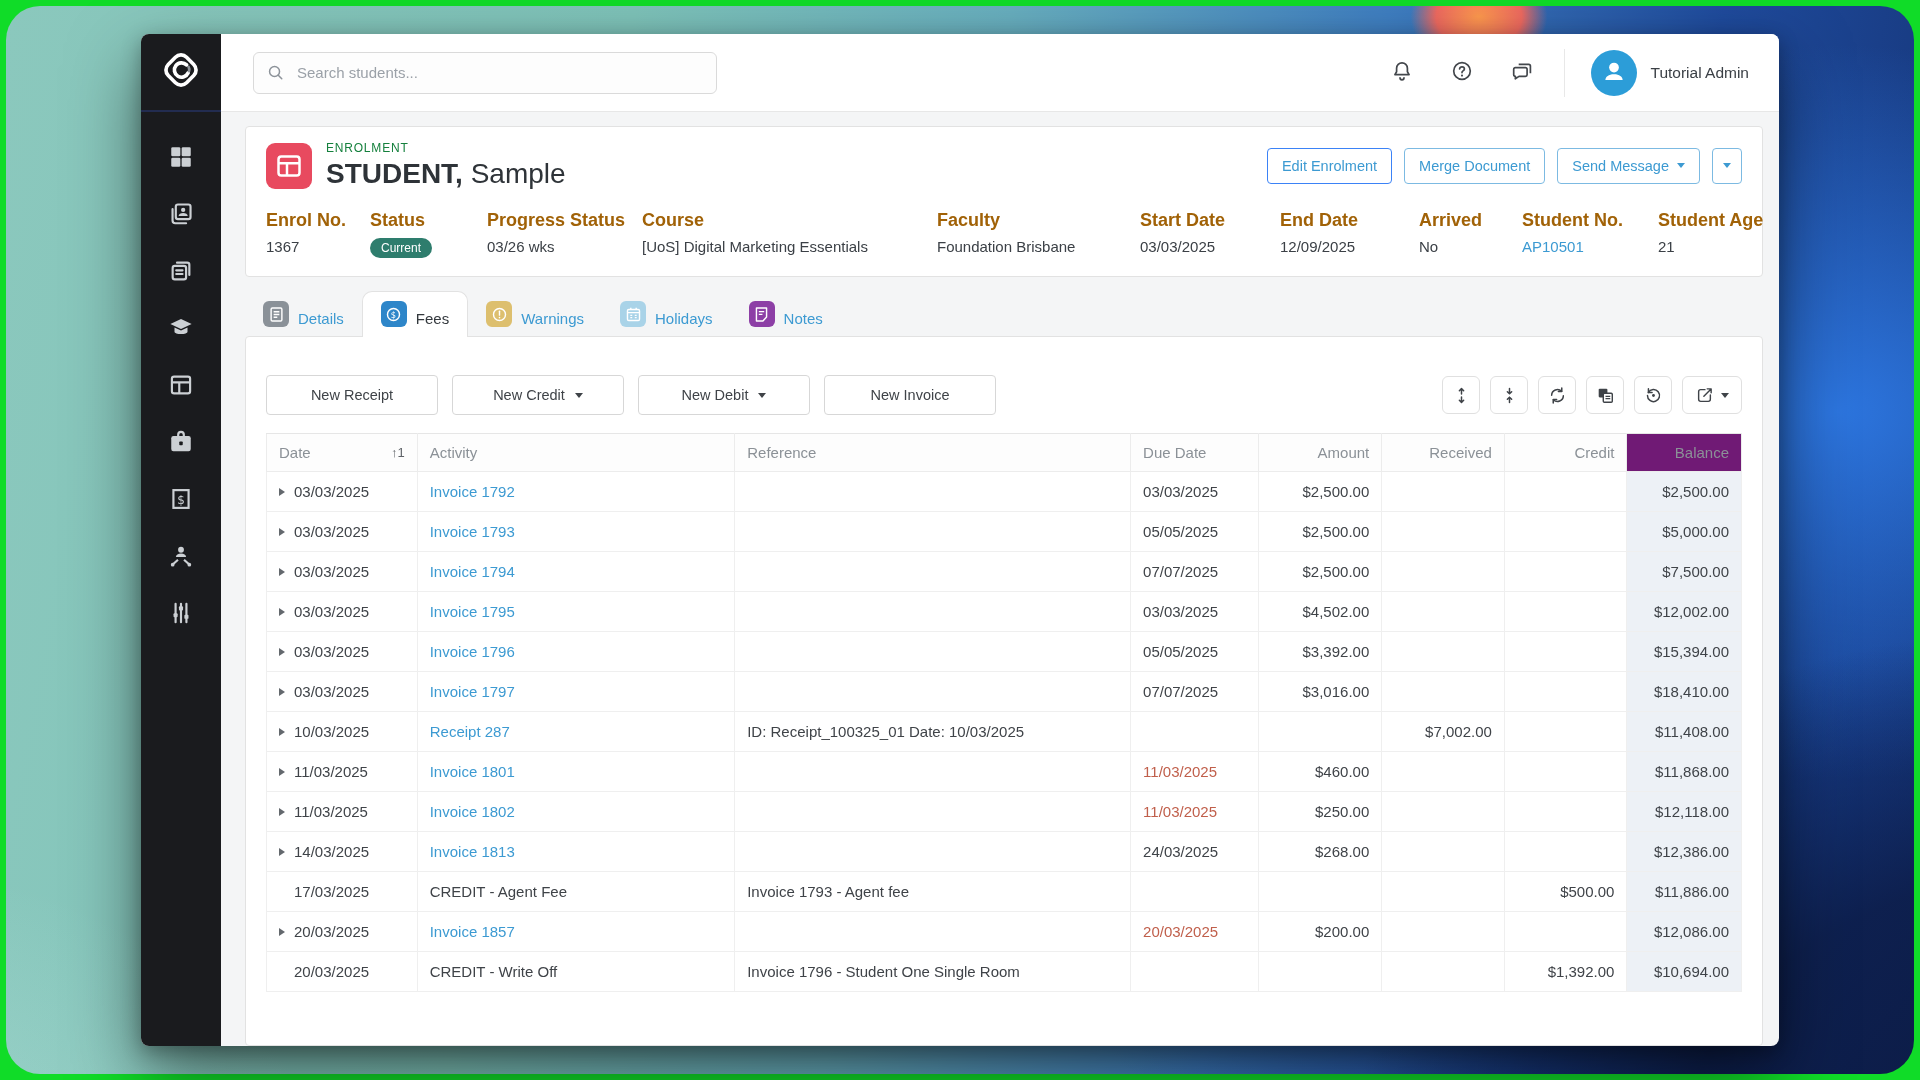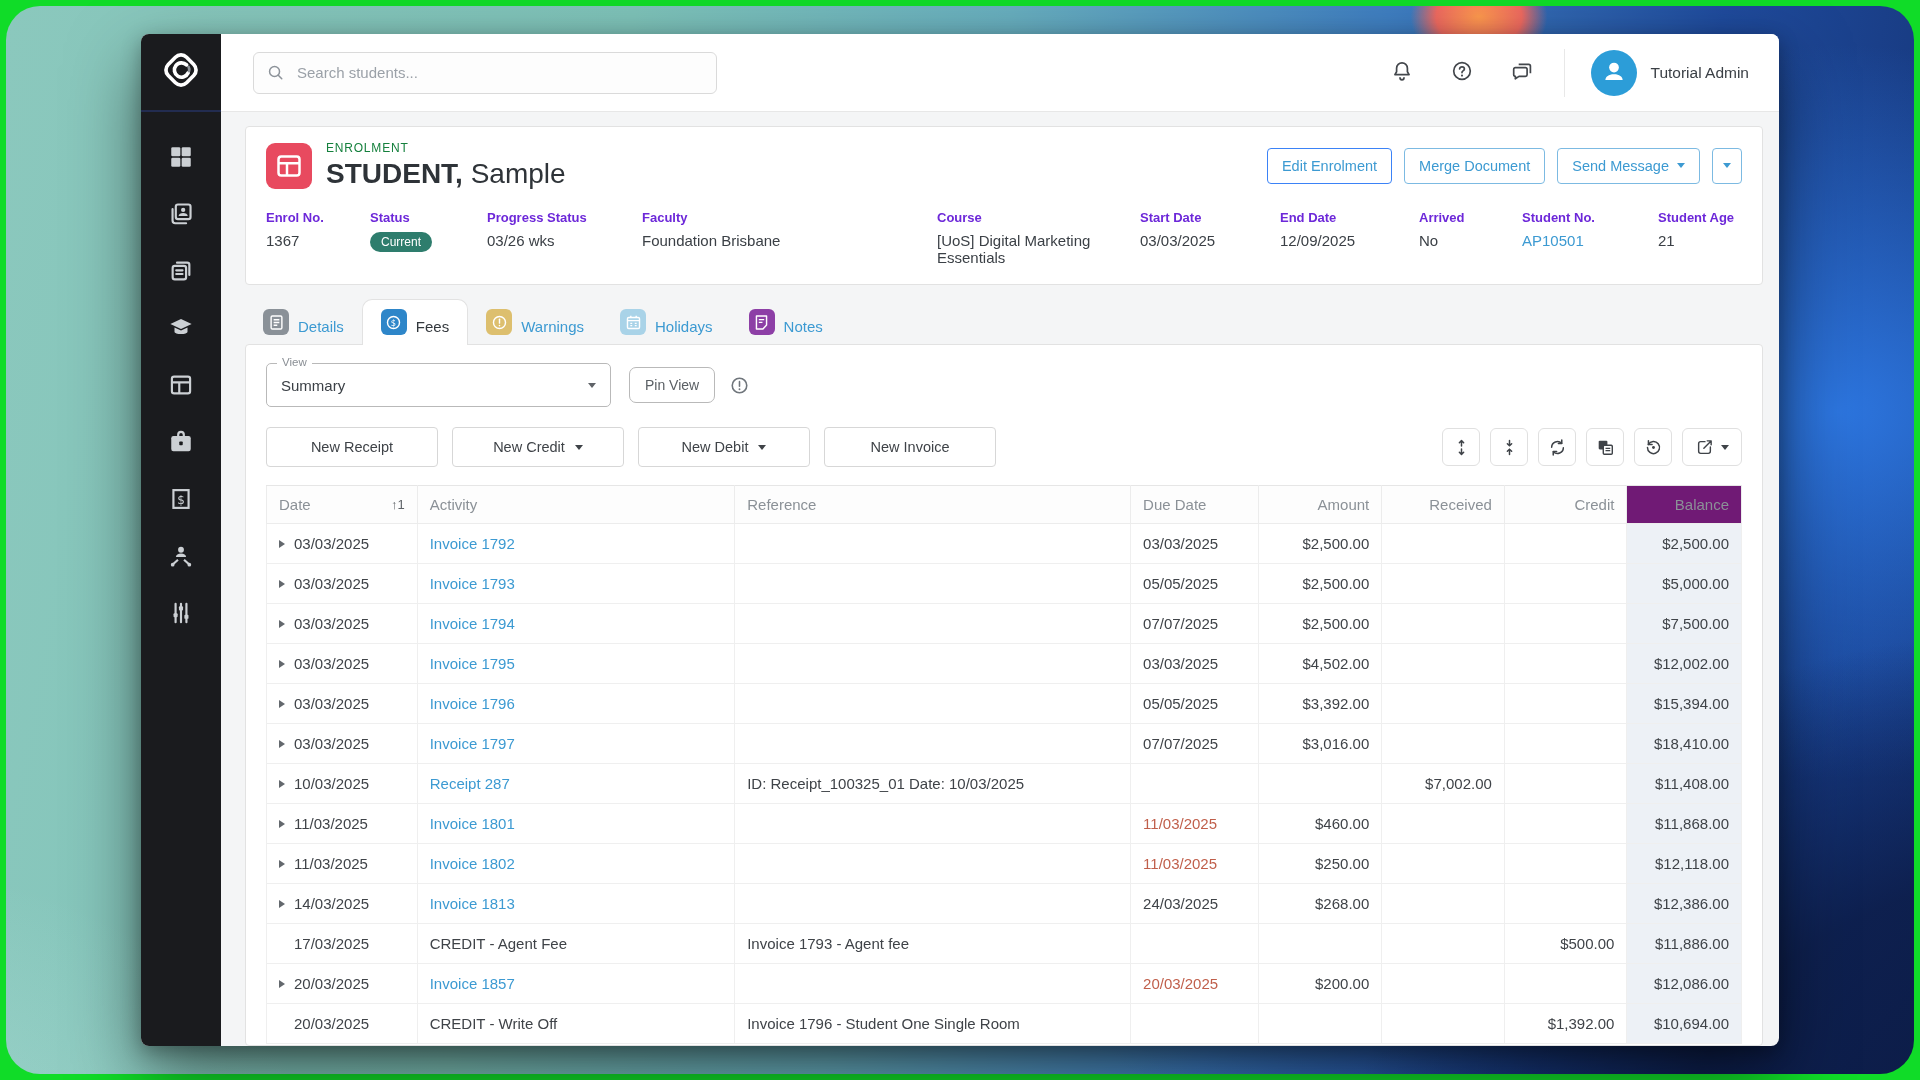--- a/index.html
+++ b/index.html
@@ -68,21 +68,21 @@
   .hbtn-blue { border:1px solid #7cbae2; }
   .hbtn.compact { padding:0 10px; }
   .caret { width:0; height:0; border-left:4.5px solid transparent; border-right:4.5px solid transparent;
            border-top:5.5px solid currentColor; display:inline-block; }
 
   .enrol-fields { display:flex; margin-top:20px; }
   .field { flex-shrink:0; padding-right:10px; }
   .field:nth-child(1){width:104px}.field:nth-child(2){width:117px}.field:nth-child(3){width:155px}
   .field:nth-child(4){width:295px}.field:nth-child(5){width:203px}.field:nth-child(6){width:140px}
   .field:nth-child(7){width:139px}.field:nth-child(8){width:103px}.field:nth-child(9){width:136px}
-  .f-label { font-size:13px; font-weight:700; color:#6d28d9; }
+  .f-label { font-size:18px; font-weight:700; color:#a16207; }
   .f-value { font-size:15px; color:#3b4046; margin-top:7px; }
   .f-value.link { color:#3c9ad2; cursor:pointer; }
   .badge { display:inline-block; background:#2e7d6d; color:#fff; font-size:12px; padding:3px 11px;
            border-radius:999px; }
 
   
   .tabs { display:flex; margin-top:14px; position:relative; z-index:2; }
   .tab { display:flex; align-items:flex-end; gap:9px; padding:9px 18px 10px; cursor:pointer;
          border-radius:10px 10px 0 0; margin-bottom:-1px; }
   .tab-label { font-size:15px; color:#3c9ad2; }
@@ -330,26 +330,26 @@
               </div>
               <div class="field">
                 <div class="f-label">Status</div>
                 <div class="f-value"><span class="badge" style="background: rgb(46, 125, 109);">Current</span></div>
               </div>
               <div class="field">
                 <div class="f-label">Progress Status</div>
                 <div class="f-value">03/26 wks</div>
               </div>
               <div class="field">
+                <div class="f-label">Course</div>
+                <div class="f-value">[UoS] Digital Marketing Essentials</div>
+              </div>
+              <div class="field">
                 <div class="f-label">Faculty</div>
                 <div class="f-value">Foundation Brisbane</div>
-              </div>
-              <div class="field">
-                <div class="f-label">Course</div>
-                <div class="f-value">[UoS] Digital Marketing Essentials</div>
               </div>
               <div class="field">
                 <div class="f-label">Start Date</div>
                 <div class="f-value">03/03/2025</div>
               </div>
               <div class="field">
                 <div class="f-label">End Date</div>
                 <div class="f-value">12/09/2025</div>
               </div>
               <div class="field">
@@ -411,35 +411,20 @@
                 <svg viewBox="0 0 24 24" fill="none" stroke="#fff" stroke-width="1.8" stroke-linejoin="round">
                   <path d="M5.6 3.8h12.8v11.4l-4.6 5H5.6z"></path>
                   <path d="M8.6 8.4h6.8M8.6 11.8h4.6"></path>
                 </svg>
               </span>
               <span class="tab-label">Notes</span>
             </div>
           </div>
 
         <section class="fees-card">
-          <div class="view-row">
-            <div class="select">
-              <span class="flabel">View</span>
-              <span class="sel-value">Summary</span>
-              <span class="caret"></span>
-            </div>
-            <button class="pin">Pin View</button>
-            <span class="info-ic">
-              <svg viewBox="0 0 24 24" fill="none" stroke="currentColor" stroke-width="1.8">
-                <circle cx="12" cy="12" r="8.3"></circle>
-                <path d="M12 7.6v5.2" stroke-linecap="round"></path>
-                <circle cx="12" cy="16.3" r="1.05" fill="currentColor" stroke="none"></circle>
-              </svg>
-            </span>
-          </div>
 
           <div class="btn-row">
             <div class="new-btns" id="new-buttons">
                 <button class="nbtn">
                   <span>New Receipt</span>
                 </button>
                 <button class="nbtn">
                   <span>New Credit</span>
                   <span class="caret"></span>
                 </button>

